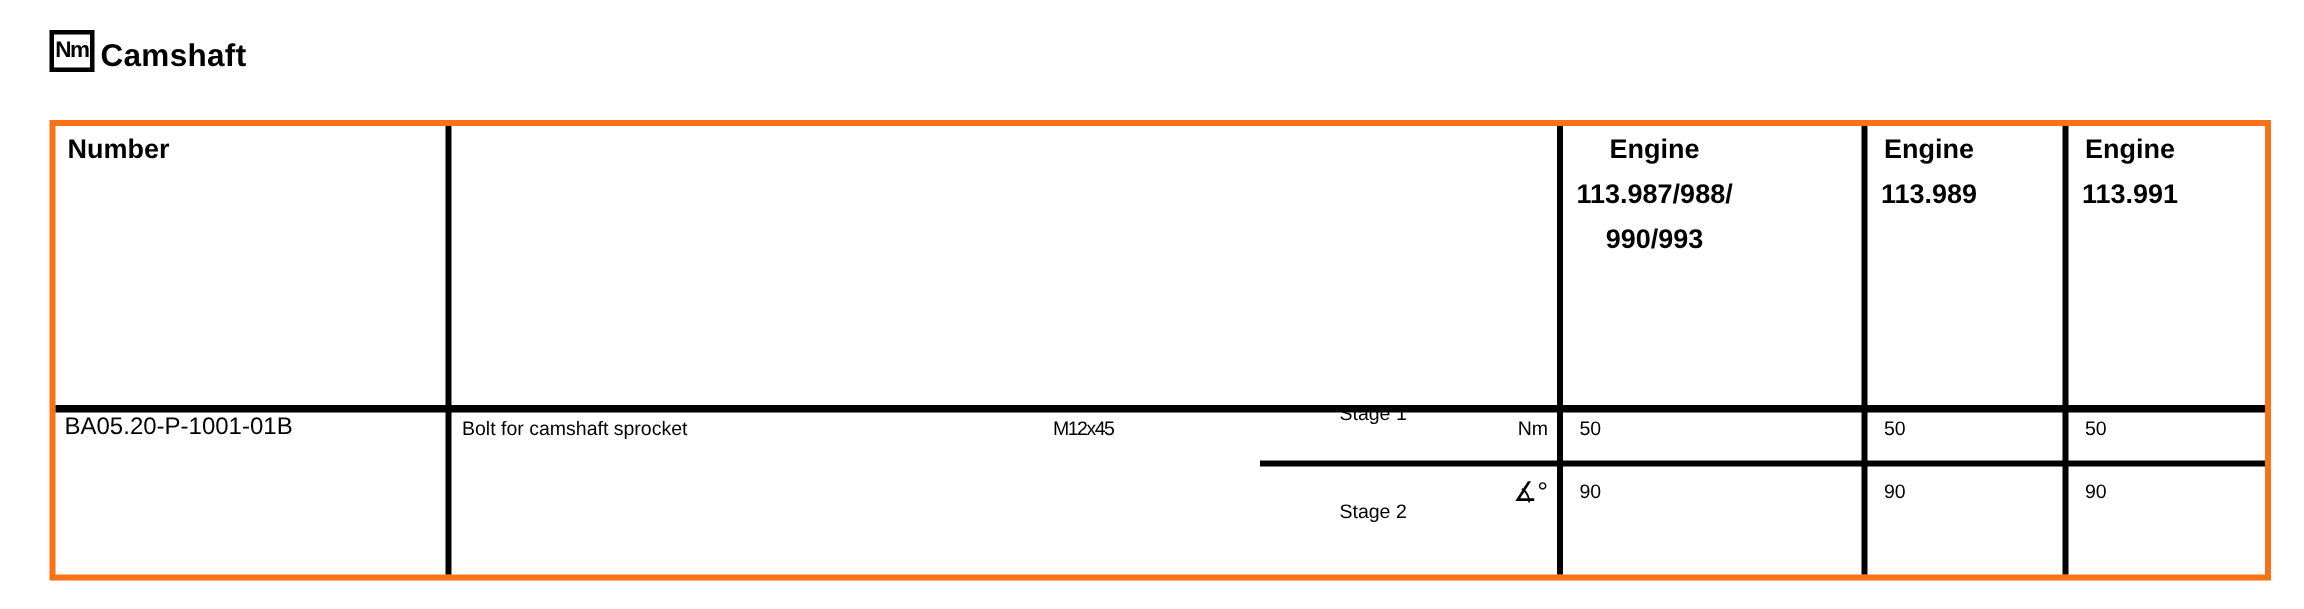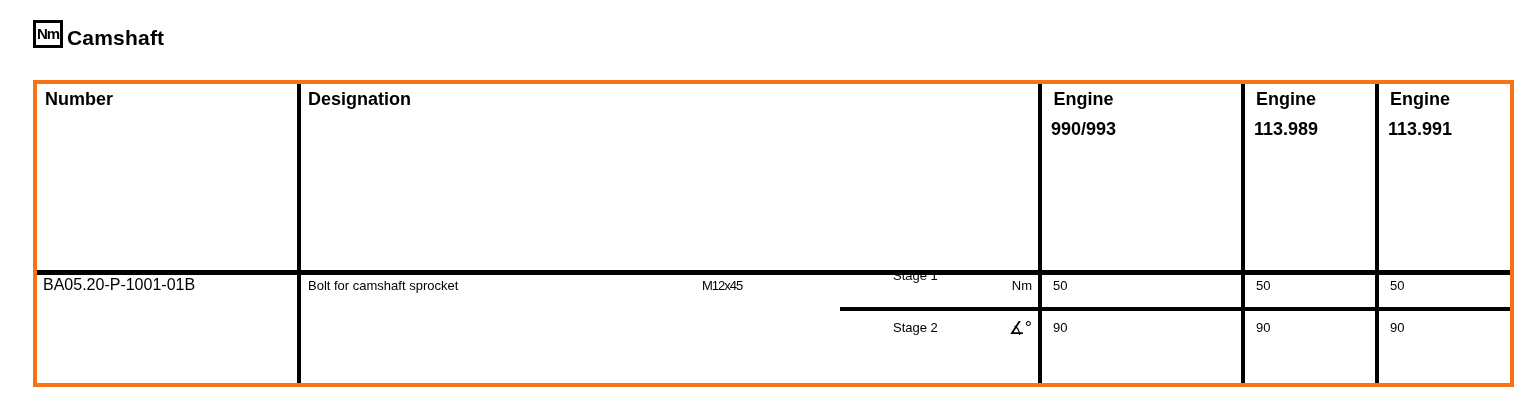--- a/index.html
+++ b/index.html
@@ -67,21 +67,21 @@
   
   .dcell {
     position: absolute;
     font-size: 13px;
     white-space: nowrap;
   }
   .d-number      { left: 6px;    top: 192px; font-size: 16px; }
   .d-designation { left: 271px;  top: 194px; }
   .d-size        { left: 665px;  top: 194px; letter-spacing: -1px; }
   .d-stage1      { left: 856px;  top: 184px; }
-  .d-stage2      { left: 856px;  top: 236px; }
+  .d-stage2      { left: 856px;  top: 249px; }
   .d-unit1       { left: 930px;  top: 194px; width: 65px; text-align: right; }
   .d-unit2       { left: 930px;  top: 233px; width: 65px; text-align: right; font-size: 18px; }
   .val-c1 { left: 1016px; }
   .val-c2 { left: 1219px; }
   .val-c3 { left: 1353px; }
   .val-r1 { top: 194px; }
   .val-r2 { top: 236px; }
 </style>
 </head>
 <body>
@@ -94,24 +94,24 @@
   <div class="vline v1"></div>
   <div class="vline v2"></div>
   <div class="vline v3"></div>
   <div class="vline v4"></div>
 
   <div class="hline header-divider"></div>
   <div class="hline stage-divider"></div>
 
   <div class="hcell h-number">Number</div>
 
-  <div class="hcell h-designation">Designation</div>
 
   <div class="hcell h-engine1">
     <span>Engine</span>
+    <span>113.987/988/</span>
     <span>990/993</span>
   </div>
 
   <div class="hcell h-engine2">
     <span>Engine</span>
     <span>113.989</span>
   </div>
 
   <div class="hcell h-engine3">
     <span>Engine</span>

